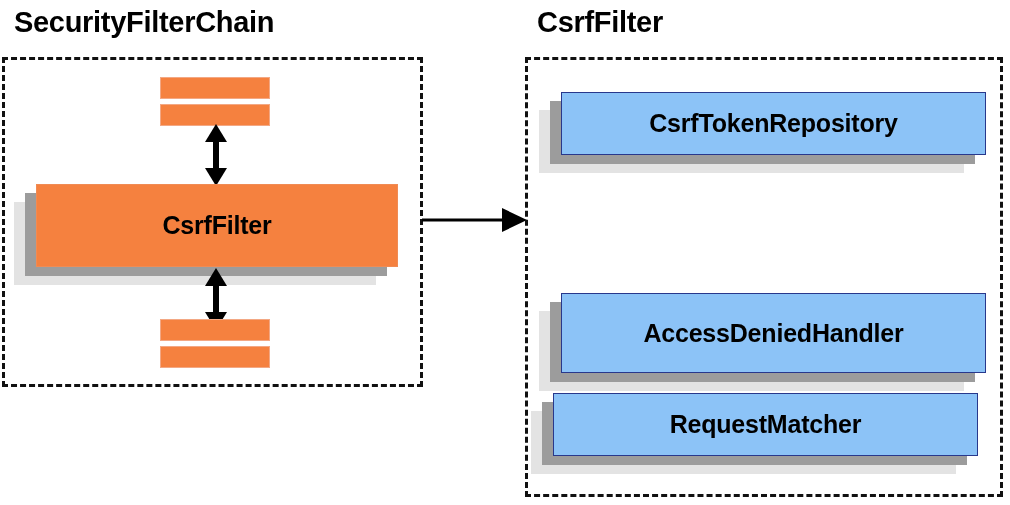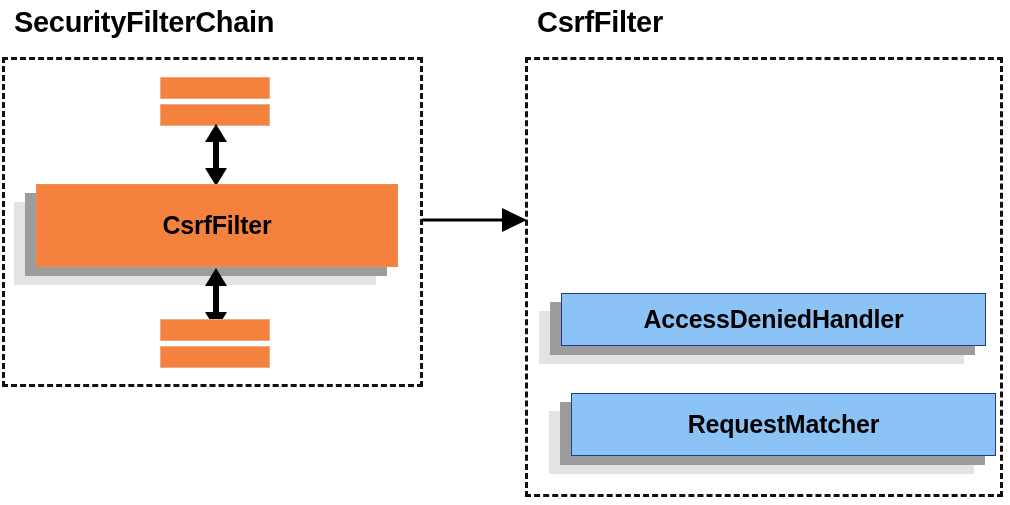--- a/index.html
+++ b/index.html
@@ -137,31 +137,38 @@
   <div class="bar" style="left:160px; top:319px; width:110px; height:22px;"></div>
   <div class="bar" style="left:160px; top:346px; width:110px; height:22px;"></div>
 
   <svg class="arrow-svg" style="left:422px; top:206px;" width="105" height="28" viewBox="0 0 105 28">
     <line x1="0" y1="14" x2="86" y2="14" stroke="#000000" stroke-width="3"></line>
     <polygon points="105,14 80,2 80,26" fill="#000000"></polygon>
   </svg>
 
   <div id="panel-right" class="panel"></div>
 
+  <div class="node blue" style="left:561px; top:92px; width:425px; height:63px;">
+    <div class="sh-light"></div>
+    <div class="sh-dark"></div>
+    <div class="face">
+      <span class="label">CsrfTokenRepository</span>
+    </div>
+  </div>
 
 
-  <div class="node blue" style="left:561px; top:293px; width:425px; height:53px;">
+  <div class="node blue" style="left:561px; top:293px; width:425px; height:80px;">
     <div class="sh-light"></div>
     <div class="sh-dark"></div>
     <div class="face">
       <span class="label">AccessDeniedHandler</span>
     </div>
   </div>
 
-  <div class="node blue" style="left:571px; top:393px; width:425px; height:63px;">
+  <div class="node blue" style="left:553px; top:393px; width:425px; height:63px;">
     <div class="sh-light"></div>
     <div class="sh-dark"></div>
     <div class="face">
       <span class="label">RequestMatcher</span>
     </div>
   </div>
 
 </div>
 
 </body></html>

